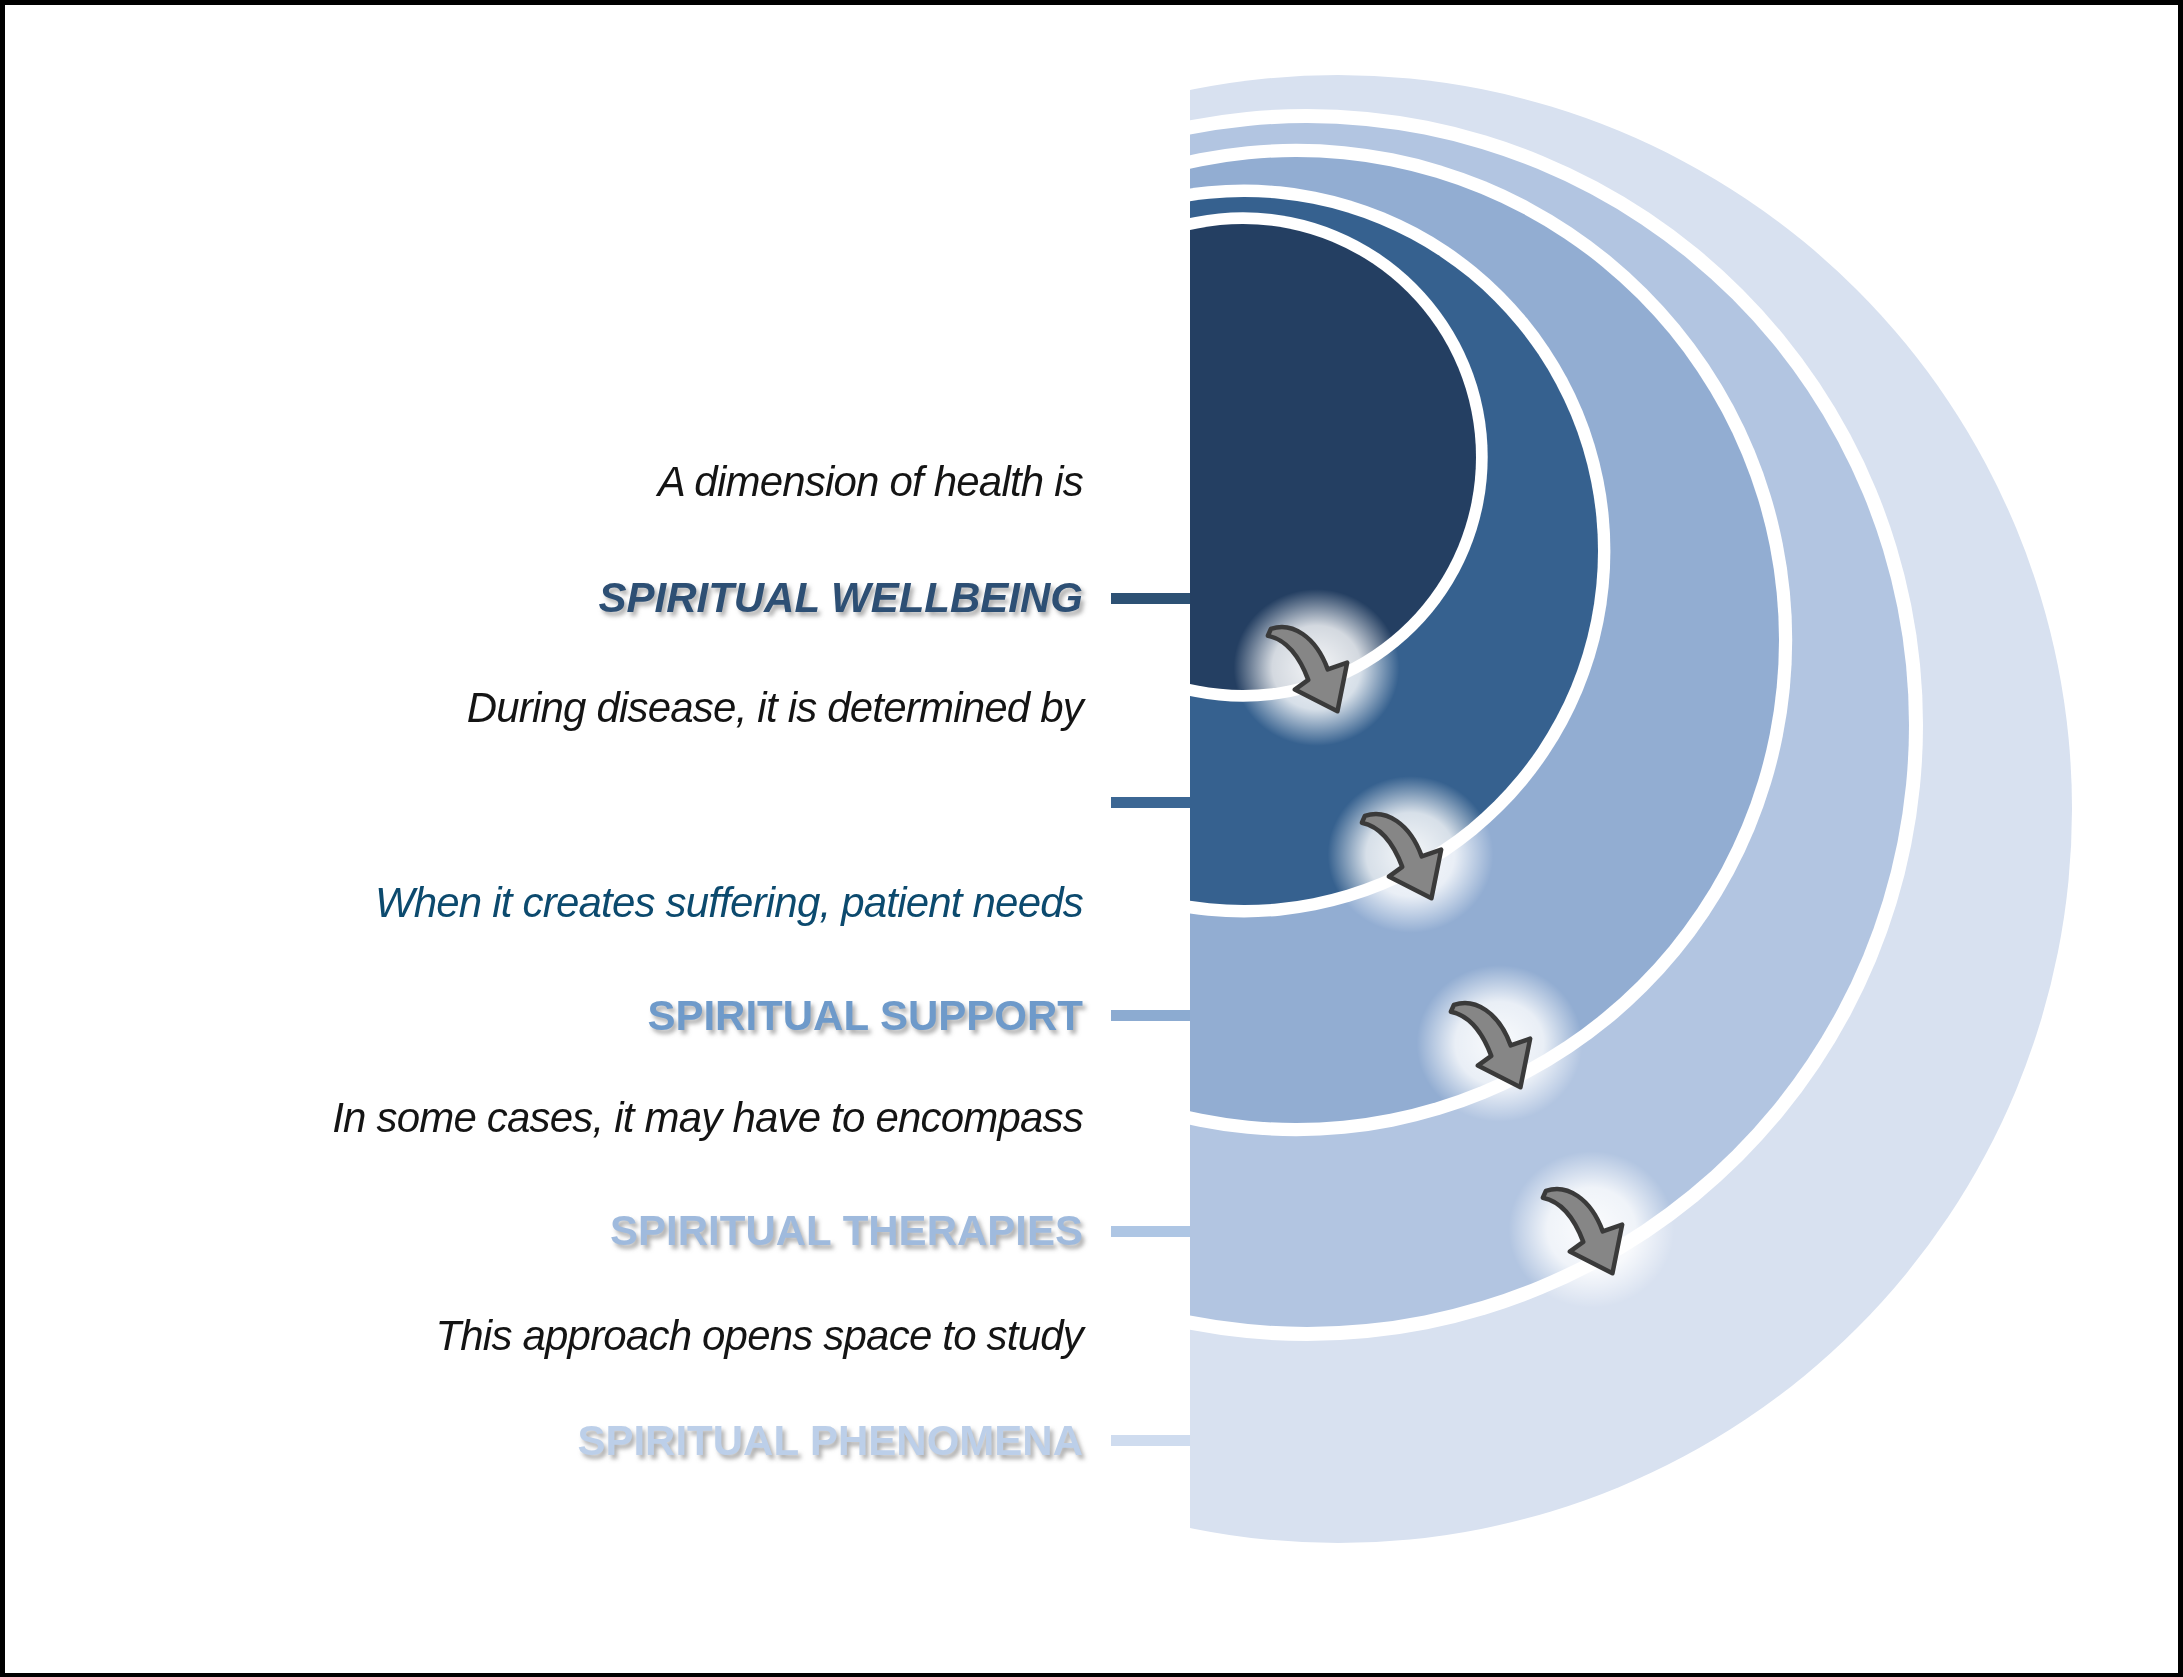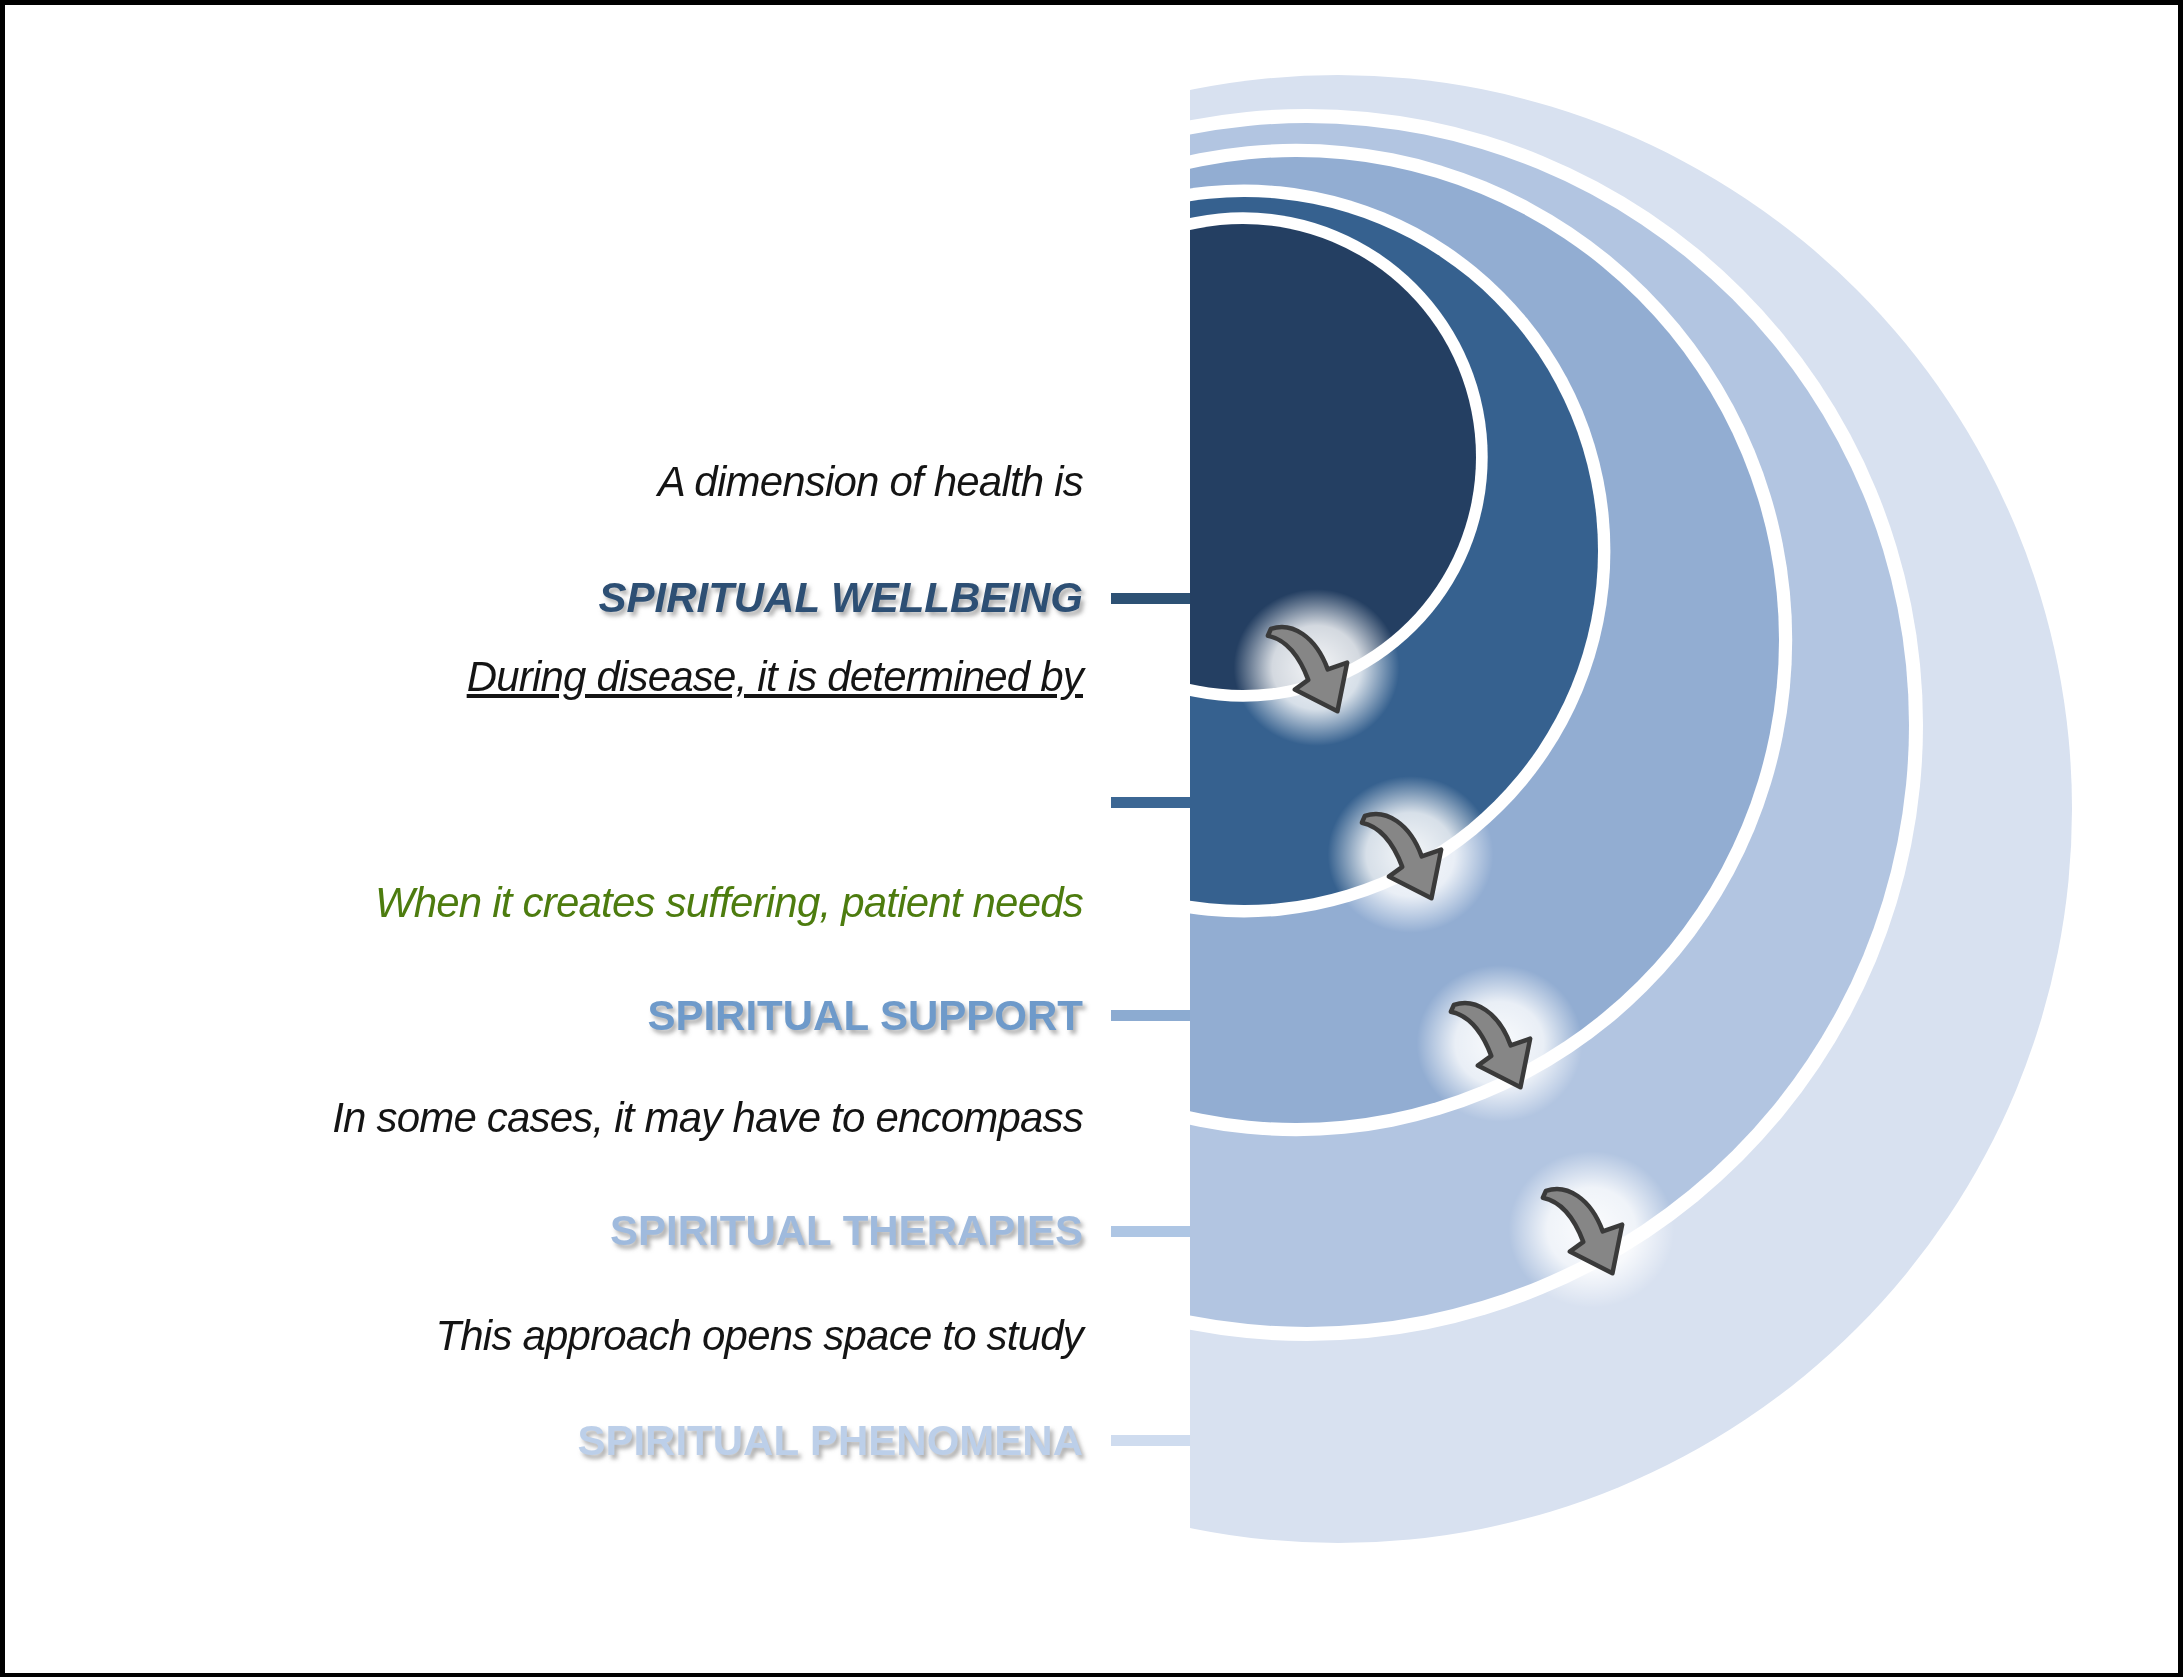--- a/index.html
+++ b/index.html
@@ -44,21 +44,21 @@
 
   
   .row {
     position:absolute; right:1100px; height:70px;
     display:flex; align-items:center; justify-content:flex-end;
     white-space:nowrap; z-index:2;
   }
   .row.desc  { font-style:italic; font-size:42px; letter-spacing:-0.8px; }
   .row.label { font-weight:bold; font-size:42px; letter-spacing:0;
                text-shadow:3.1px 3.9px 4.7px rgba(110,110,110,0.55); }
-  .r1 { top:447px; }  .r2 { top:563px; }  .r3 { top:642px;text-decoration:underline; }  .r4 { top:767px; }
+  .r1 { top:447px; }  .r2 { top:563px; }  .r3 { top:673px; }  .r4 { top:767px; }
   .r5 { top:868px; } .r6 { top:981px; } .r7 { top:1083px; } .r8 { top:1196px; }
   .r9 { top:1301px; } .r10 { top:1406px; }
 
   
   .conn { position:absolute; left:1111px; width:81px; height:11px; z-index:1; }
   .c2 { top:593px; } .c4 { top:797px; } .c6 { top:1010px; }
   .c8 { top:1226px; } .c10 { top:1435px; }
 </style>
 </head>
 <body>
@@ -90,21 +90,21 @@
     <div class="arrow a4">
       <svg viewBox="0 0 150 135">
           <path d="M 14 16 C 42 6, 74 26, 90 70 L 116 61 L 103 126 L 46 97 L 64 84 C 52 52, 34 30, 10 25 Z" fill="#868686" stroke="#3a3a3a"></path>
         </svg>
     </div>
   </div>
 
   <div class="row desc r1" style="color: rgb(20, 20, 20);">A dimension of health is</div>
   <div class="row label r2" style="color: rgb(45, 79, 116); font-style: italic;">SPIRITUAL WELLBEING</div>
   <div class="row desc r3" style="color: rgb(20, 20, 20);">During disease, it is determined by</div>
-  <div class="row desc r5" style="color: #4d7c0f; margin-left: 44px;">When it creates suffering, patient needs</div>
+  <div class="row desc r5" style="color: #0c4a6e; margin-left: 44px;">When it creates suffering, patient needs</div>
   <div class="row label r6" style="color: rgb(110, 154, 202);">SPIRITUAL SUPPORT</div>
   <div class="row desc r7" style="color: rgb(20, 20, 20);">In some cases, it may have to encompass</div>
   <div class="row label r8" style="color: rgb(159, 186, 221);">SPIRITUAL THERAPIES</div>
   <div class="row desc r9" style="color: rgb(20, 20, 20);">This approach opens space to study</div>
   <div class="row label r10" style="color: rgb(188, 207, 233);">SPIRITUAL PHENOMENA</div>
 
   <div class="conn c2" style="background-color: rgb(45, 81, 116);"></div>
   <div class="conn c4" style="background-color: rgb(60, 103, 148);"></div>
   <div class="conn c6" style="background-color: rgb(140, 171, 209);"></div>
   <div class="conn c8" style="background-color: rgb(174, 198, 228);"></div>

